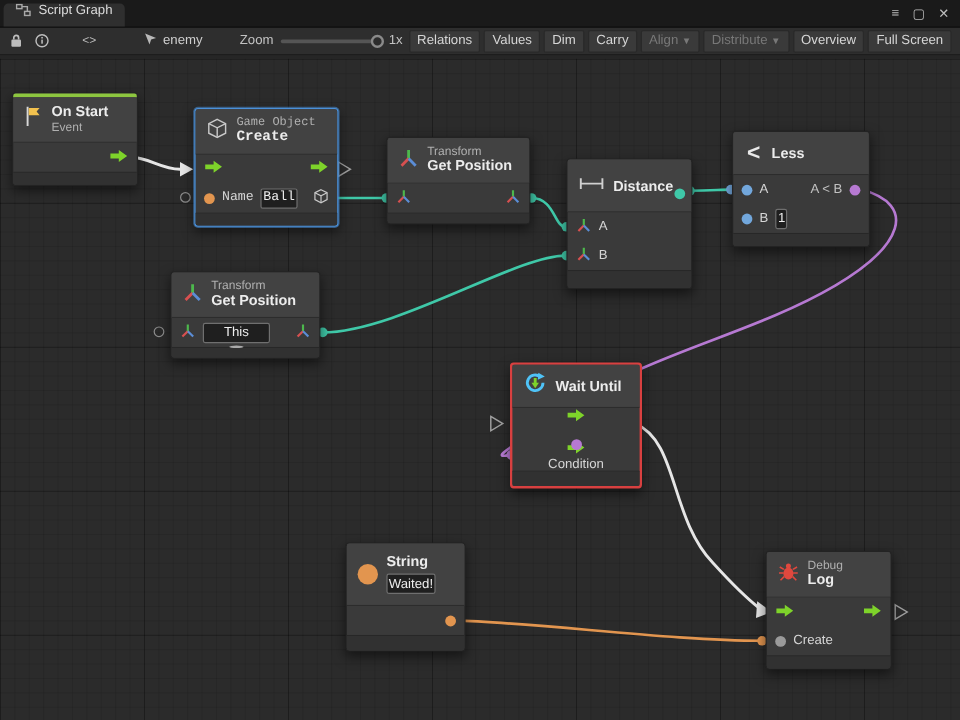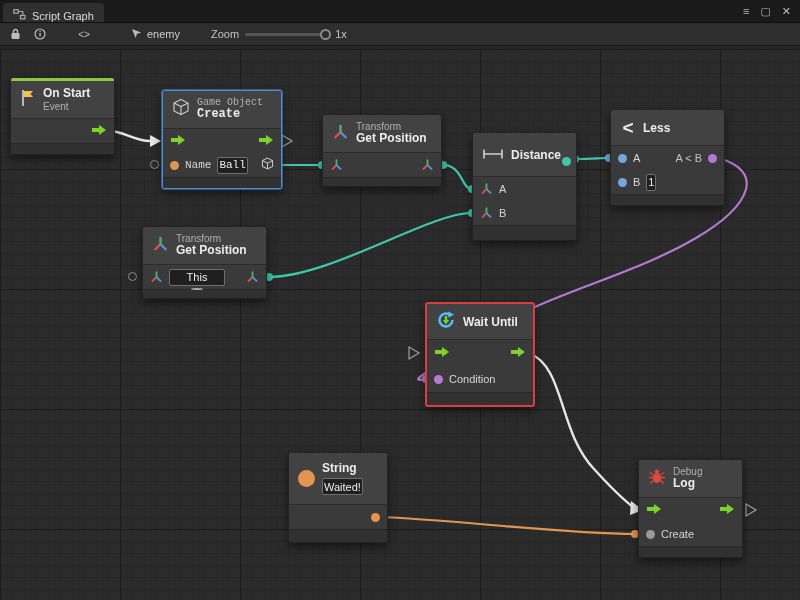--- a/index.html
+++ b/index.html
@@ -2,21 +2,21 @@
 <html><head>
 <meta charset="utf-8">
 <style>
   html,body{margin:0;padding:0;}
   body{width:800px;height:600px;overflow:hidden;background:#262626;
        font-family:"Liberation Sans",sans-serif;position:relative;user-select:none;}
 
   
   .titlebar{height:22px;background:#1a1a1a;border-bottom:1px solid #101010;
             display:flex;align-items:flex-end;position:relative;}
-  .tab{display:flex;align-items:flex-end;gap:6px;background:#2f2f2f;height:19px;
+  .tab{display:flex;align-items:flex-start;gap:6px;background:#2f2f2f;height:19px;
        padding:0 10px;border-radius:4px 4px 0 0;margin-left:3px;
        font-size:11px;color:#dcdcdc;}
   .win-controls{margin-left:auto;display:flex;align-items:center;gap:11px;
                 padding:0 9px;height:100%;color:#bdbdbd;font-size:11px;}
   .win-controls span{cursor:default;}
 
   
   .toolbar{height:22px;background:#2e2e2e;border-bottom:1px solid #1d1d1d;
            display:flex;align-items:center;padding:0 5px;gap:5px;
            font-size:11px;color:#c8c8c8;}
@@ -52,21 +52,21 @@
   .node.debug-highlight{border:2px solid #d84040;}
   .event-bar{height:3px;background:#8dc63f;border-radius:2px 2px 0 0;}
   .node-header{display:flex;align-items:center;gap:7px;padding:0 9px;background:#424242;
                border-bottom:1px solid #2c2c2c;border-radius:2px 2px 0 0;box-sizing:border-box;}
   .hdr38{height:38px;} .hdr36{height:36px;} .hdr44{height:44px;} .hdr52{height:52px;}
   .hdr-text{display:flex;flex-direction:column;line-height:1.15;}
   .cat{font-size:10px;color:#b0b0b0;}
   .ttl{font-size:12px;color:#ececec;font-weight:bold;}
   .prow{display:flex;align-items:center;gap:6px;padding:0 7px;height:24px;
         font-size:11px;color:#d6d6d6;}
-  .prow26{height:26px;}
+  .prow26{height:26px;flex-direction:column;}
   .nfooter{background:#313131;border-top:1px solid #272727;border-radius:0 0 2px 2px;}
   .f10{height:10px;} .f8{height:8px;} .f12{height:12px;} .f14{height:14px;}
   .dot{width:9px;height:9px;border-radius:50%;flex:none;}
   .dot-orange{background:#e2954f;} .dot-purple{background:#b679d2;}
   .dot-blue{background:#72a7dc;}  .dot-gray{background:#9a9a9a;}
   .dot-teal{background:#3fc8a8;}
   .spacer{flex:1;}
   .lbl{font-size:11px;color:#d6d6d6;}
   .lbl-dim{font-size:11px;color:#c2c2c2;}
   .field{background:#1f1f1f;border:1px solid #6f6f6f;border-radius:2px;padding:0 1px;
@@ -126,20 +126,34 @@
     </span>
     <span>enemy</span>
   </div>
   <div class="zoom-wrap">
     <span class="lbl-dim">Zoom</span>
     <div class="zoom-track">
       <div class="zoom-handle"></div>
     </div>
     <span class="lbl-dim">1x</span>
   </div>
+  <div class="tb-buttons">
+    <span class="tb-btn">Relations</span>
+    <span class="tb-btn">Values</span>
+    <span class="tb-btn">Dim</span>
+    <span class="tb-btn">Carry</span>
+    <span class="tb-btn disabled">
+      <span>Align</span><span class="dd">▼</span>
+    </span>
+    <span class="tb-btn disabled">
+      <span>Distribute</span><span class="dd">▼</span>
+    </span>
+    <span class="tb-btn">Overview</span>
+    <span class="tb-btn">Full Screen</span>
+  </div>
 </div>
 
 <div class="canvas">
 
   <svg class="wires" width="800" height="555">
 
     <path d="M109,82 C124,82 134,92 150,92" stroke="#e6e6e6" stroke-width="2.4" fill="none"></path>
     <polygon points="150,86 161,92 150,98" fill="#e6e6e6"></polygon>
 
     <path d="M270,116 C288,116 305,116 321,116" stroke="#3fc8a8" stroke-width="2.2" fill="none"></path>

